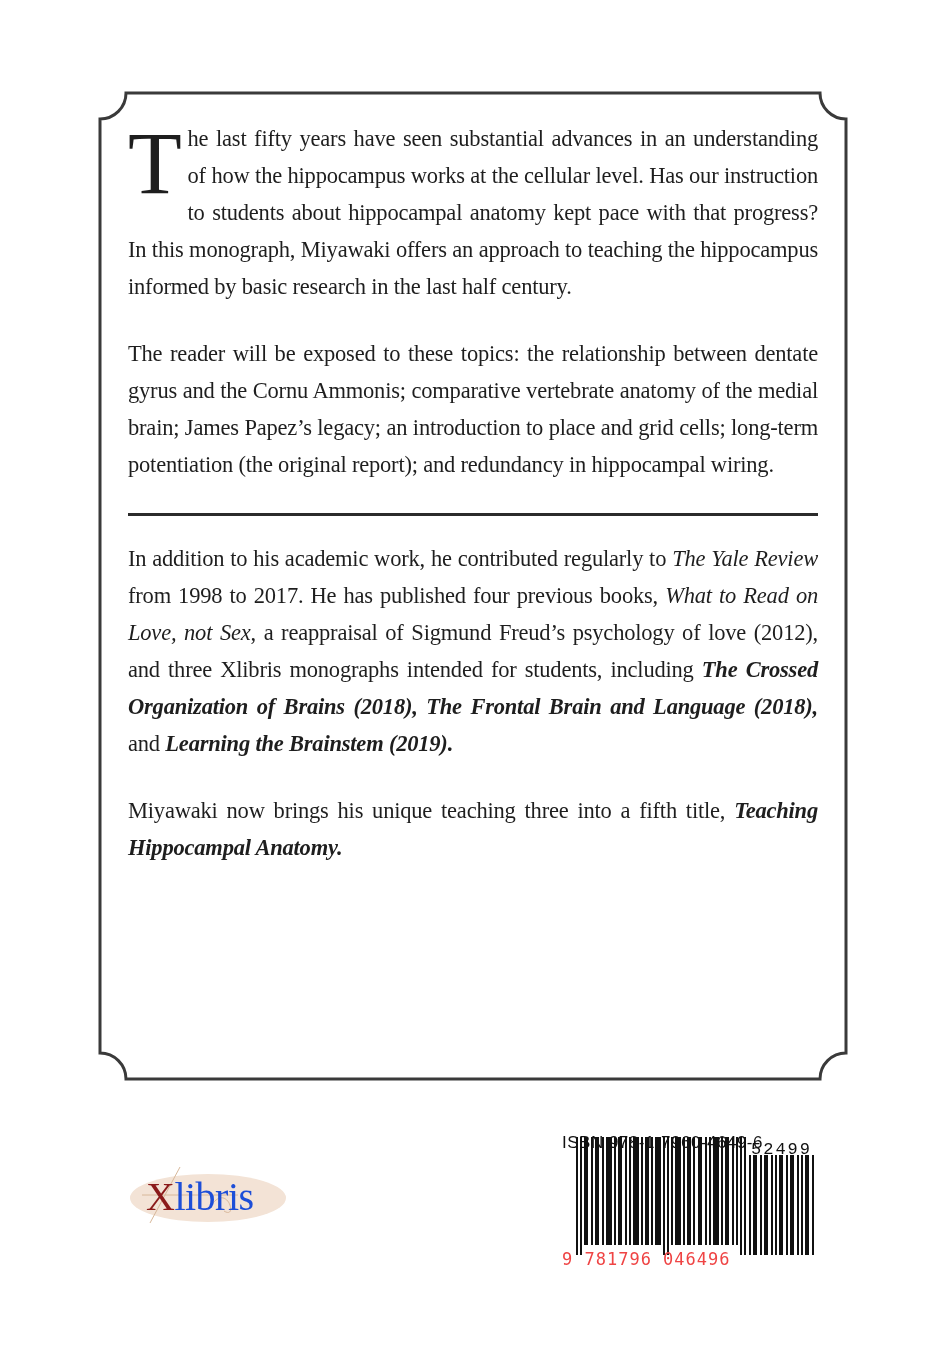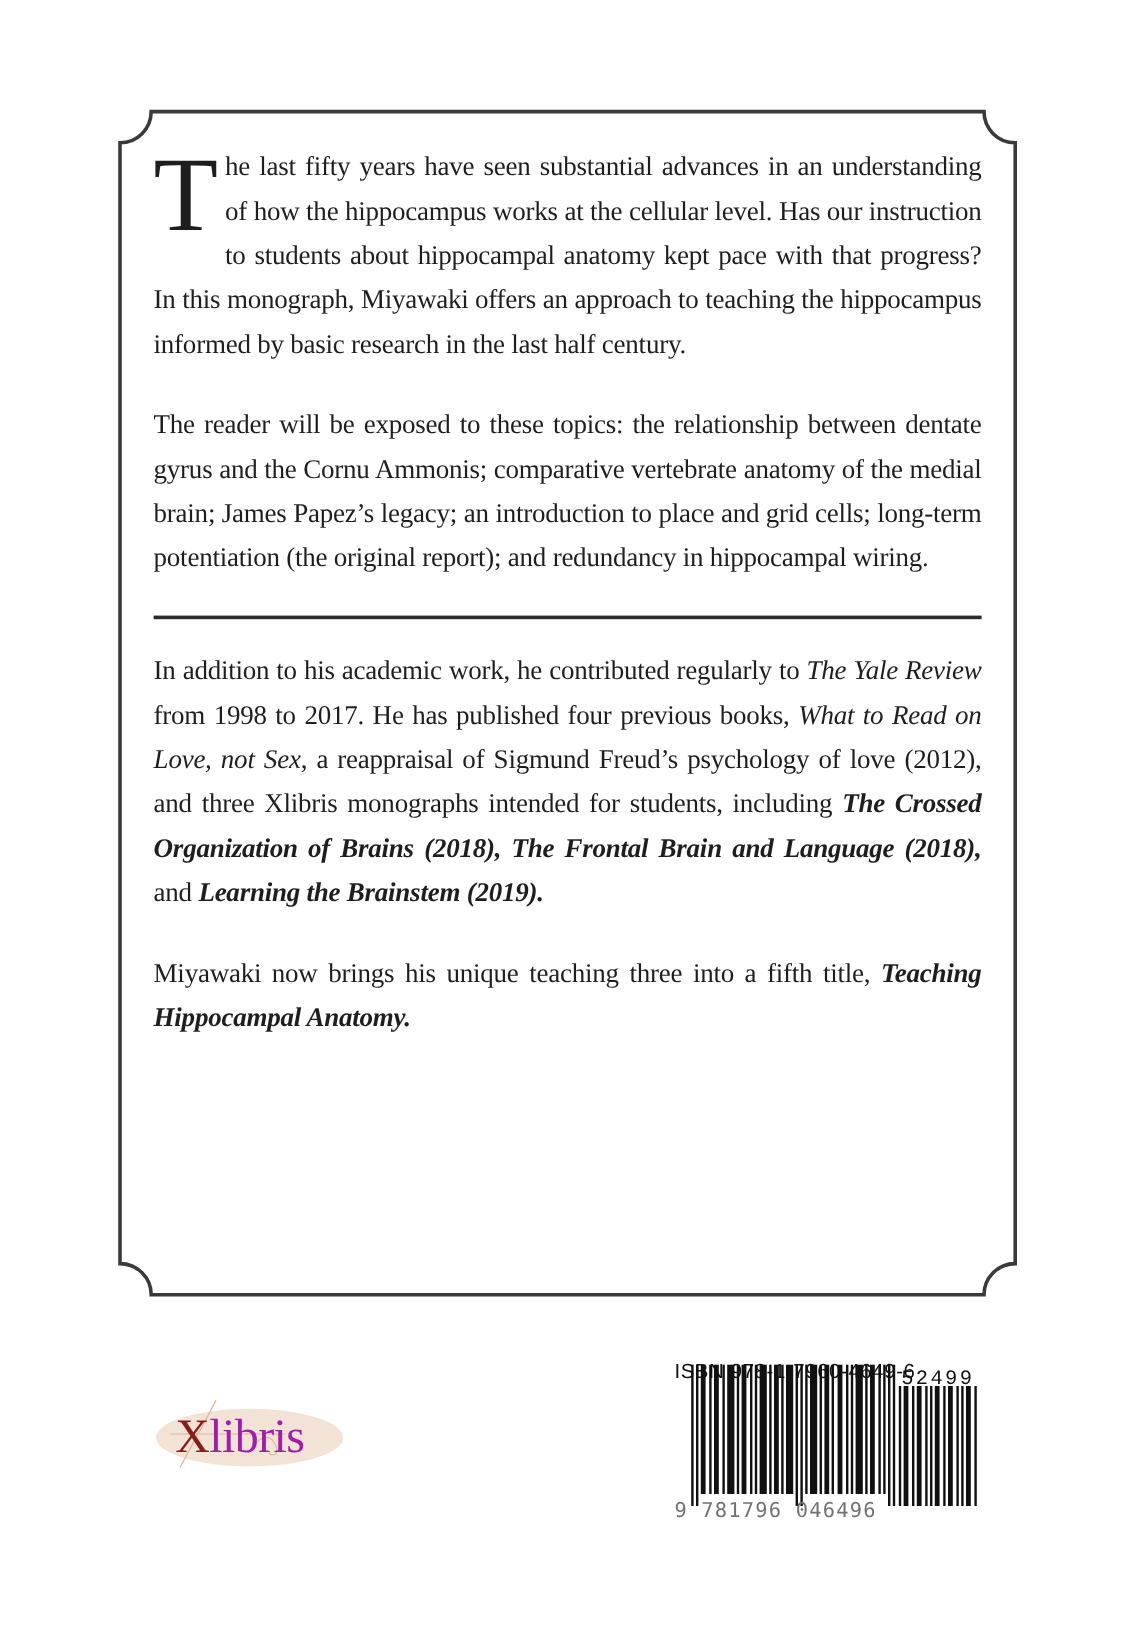--- a/index.html
+++ b/index.html
@@ -28,21 +28,21 @@
   .isbn-text {
     position: absolute; left: 0; top: 0; font-family: Liberation Sans, sans-serif;
     font-size: 17px; letter-spacing: 0.5px; color: #111; white-space: nowrap; margin-top: 16px;
   }
   .price-text {
     position: absolute; right: 10px; top: 23px; font-family: Liberation Mono, monospace;
     font-size: 17px; letter-spacing: 2px; color: #111;
   }
   .ean-text {
     position: absolute; left: 0; top: 132px; font-family: "DejaVu Sans Mono", monospace;
-    font-size: 17px; letter-spacing: 1px; color: #737373; background: transparent; white-space: nowrap;
+    font-size: 17px; letter-spacing: 1px; color: #ef4444; background: transparent; white-space: nowrap;
   }
 </style>
 </head>
 <body>
 
 <svg class="frame-svg" viewBox="0 0 946 1360">
   <path d="M 126 93 L 820 93 A 26 26 0 0 0 846 119 L 846 1053 A 26 26 0 0 0 820 1079 L 126 1079 A 26 26 0 0 0 100 1053 L 100 119 A 26 26 0 0 0 126 93 Z" fill="none" stroke="#3a3a3a" stroke-width="3"></path>
 </svg>
 
 <div class="content">
@@ -67,21 +67,21 @@
 </div>
 
 <div class="logo">
   <svg width="160" height="62" viewBox="0 0 160 62">
     <ellipse cx="80" cy="33" rx="78" ry="24" fill="#f3e3d6"></ellipse>
     <line x1="22" y1="58" x2="52" y2="2" stroke="#d8b89a" stroke-width="1"></line>
     <line x1="14" y1="30" x2="110" y2="30" stroke="#d8b89a" stroke-width="1"></line>
     <path d="M 85 38 C 100 20, 110 55, 96 46" fill="none" stroke="#d8b89a" stroke-width="1"></path>
   </svg>
   <div style="position:absolute; left:18px; top:10px; font-family:'Liberation Serif', serif; font-size:40px; line-height:44px; letter-spacing:-0.5px;">
-    <span style="color:#8b1a1a;">X</span><span style="color:#a21caf;">libris</span>
+    <span style="color:#8b1a1a;">X</span><span style="color:#1d4ed8;">libris</span>
   </div>
 </div>
 
 <div class="barcode-block">
   <div class="isbn-text">ISBN 978-1-7960-4649-6</div>
   <div class="price-text">52499</div>
   <svg style="position:absolute; left:0; top:20px;" width="260" height="120" viewBox="0 0 260 120">
     <g fill="#111">
 
       <rect x="14" y="0" width="2" height="118"></rect>

